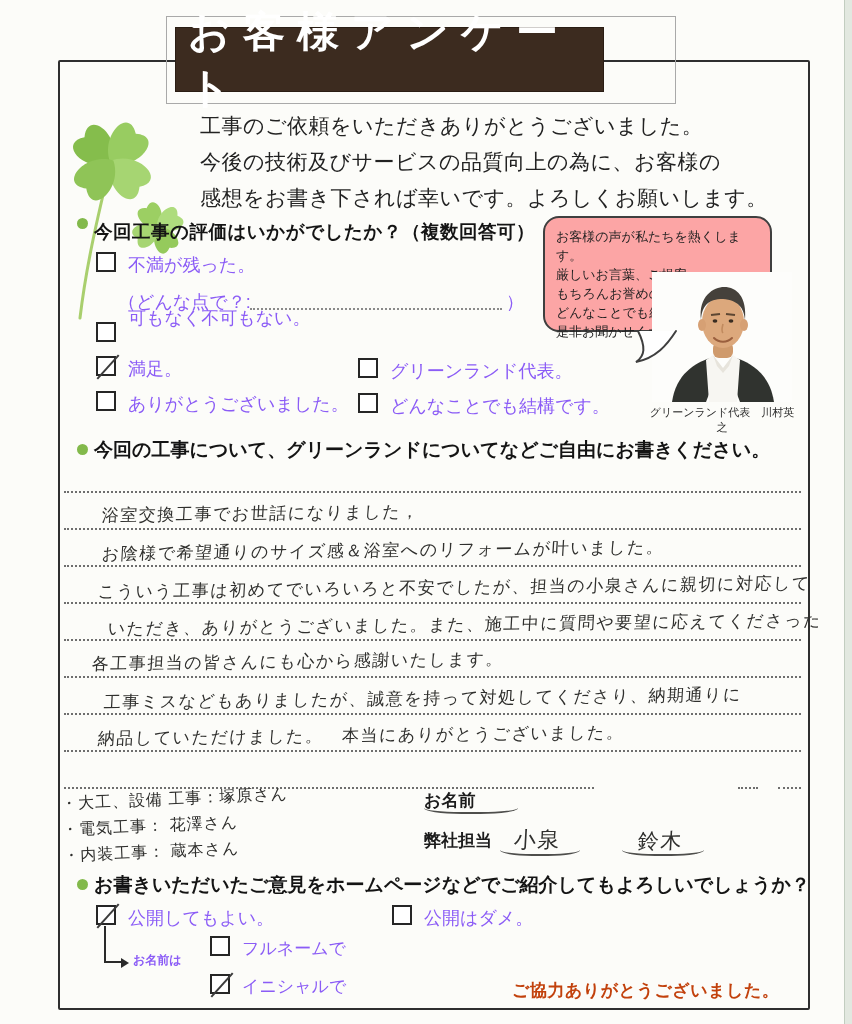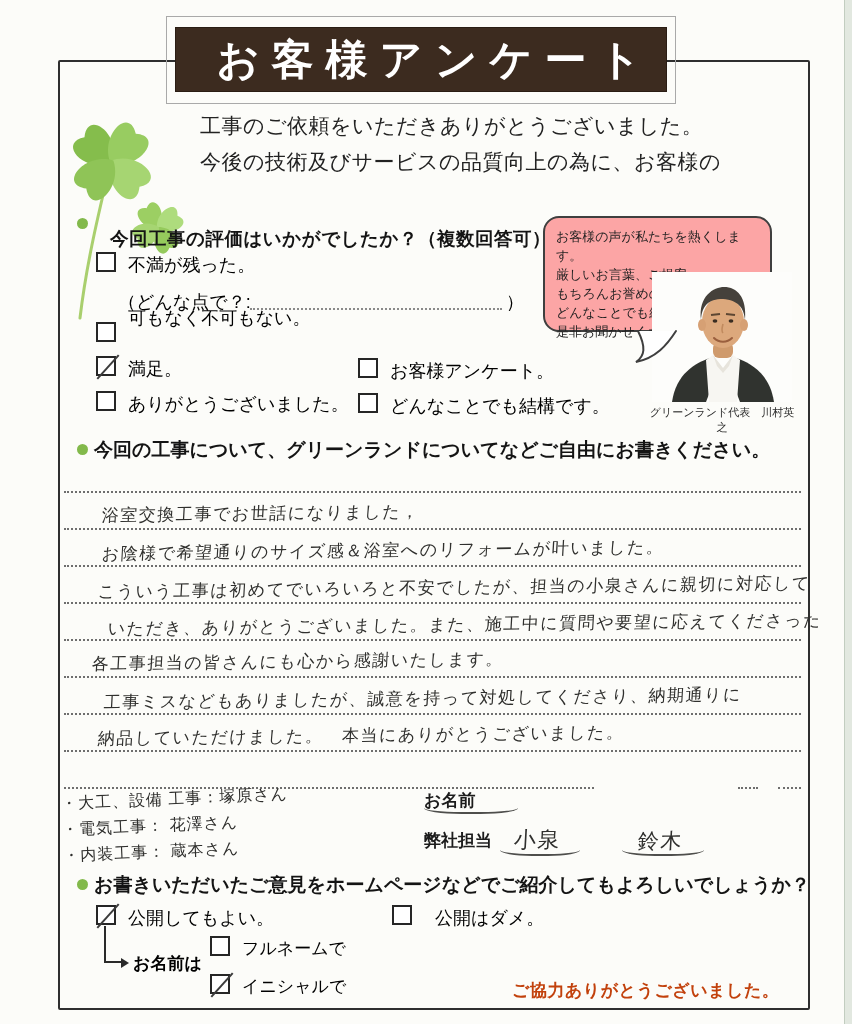--- a/index.html
+++ b/index.html
@@ -7,34 +7,34 @@
   .page {
     position:relative; width:852px; height:1024px; background:#fcfcf9;
     overflow:hidden; font-family:"Liberation Sans","DejaVu Sans",sans-serif;
     color:#1d1d1d;
   }
   .scan-band { position:absolute; right:0; top:0; width:7px; height:100%; background:#e2e8e0; }
   .scan-line { position:absolute; right:7px; top:0; width:1px; height:100%; background:#c2cdc0; }
   .frame { position:absolute; left:58px; top:60px; width:752px; height:950px; border:2px solid #2f2f2f; border-radius:2px; }
   .title-sketch { position:absolute; left:166px; top:16px; width:510px; height:88px; border:1px solid #a9a9a9; }
   .title-box {
-    position:absolute; left:176px; top:28px; width:490px; height:63px; background:#3c2b1f;
+    position:absolute; left:176px; top:28px; width:427px; height:63px; background:#3c2b1f;
     color:#ffffff; display:flex; align-items:center; justify-content:center;
-    font-size:42px; font-weight:bold; letter-spacing:12px; padding-left:28px;
+    font-size:42px; font-weight:bold; letter-spacing:12px; padding-left:12px;
     box-shadow:0 0 0 1px #2a1d14;
   }
   .intro { position:absolute; left:200px; font-size:21px; font-weight:500; color:#222; letter-spacing:0.5px; }
   .bullet { position:absolute; width:11px; height:11px; border-radius:50%; background:#82b94b; }
   .h1 { position:absolute; font-weight:bold; color:#141414; }
   .cb { position:absolute; width:20px; height:20px; border:2px solid #262626; background:#fff; }
   .cb[data-checked="true"]::after {
     content:""; position:absolute; left:-6px; top:8px; width:32px; height:0;
     border-top:2px solid #3c3c3c; transform:rotate(-48deg);
   }
-  .lbl { position:absolute; font-size:18px; color:#000000; font-weight:500; }
+  .lbl { position:absolute; font-size:18px; color:#8b5cf6; font-weight:500; }
   .dotted-input { position:absolute; border-bottom:2px dotted #8a8a8a; }
   .bubble {
     position:absolute; left:543px; top:216px; width:229px; height:116px; background:#fca5a5;
     border:2px solid #3f3f3f; border-radius:16px; padding:9px 11px;
     font-size:13px; line-height:19px; color:#1f1f1f; z-index:2; font-weight:500;
   }
   .photo { position:absolute; left:652px; top:272px; width:140px; height:130px; background:#fefefe; z-index:3; }
   .tail { position:absolute; left:634px; top:329px; z-index:4; }
   .caption { position:absolute; left:646px; top:405px; width:152px; text-align:center; font-size:11px; color:#2c2c2c; z-index:3; }
   .dot-line { position:absolute; left:64px; width:737px; border-top:2px dotted #6e6e6e; }
@@ -86,39 +86,40 @@
           <path d="M0,2 C-27,-12 -23,-54 0,-37 C23,-54 27,-12 0,2 Z" fill="#95ca5c"></path>
         </g>
       <g transform="rotate(224)">
           <path d="M0,2 C-27,-12 -23,-54 0,-37 C23,-54 27,-12 0,2 Z" fill="#a6d572"></path>
         </g>
     </g>
   </svg>
 
   <div class="intro" style="top:112px;">工事のご依頼をいただきありがとうございました。</div>
   <div class="intro" style="top:148px;">今後の技術及びサービスの品質向上の為に、お客様の</div>
+  <div class="intro" style="top:184px;">感想をお書き下されば幸いです。よろしくお願いします。</div>
 
   <div class="bullet" style="left:77px;top:218px;"></div>
-  <div class="h1" style="left:94px;top:226px;font-size:18.5px;letter-spacing:0.5px;margin-left:16px;">今回工事の評価はいかがでしたか？（複数回答可）</div>
+  <div class="h1" style="left:94px;top:219px;font-size:18.5px;letter-spacing:0.5px;">今回工事の評価はいかがでしたか？（複数回答可）</div>
 
   <div class="cb" style="left:96px;top:252px;" data-checked="false"></div>
   <div class="lbl" style="left:128px;top:253px;">不満が残った。</div>
 
   <div class="lbl" style="left:118px;top:290px;">（どんな点で？:</div>
   <div class="dotted-input" style="left:250px;top:292px;width:252px;height:18px;font-size:15px;"></div>
   <div class="lbl" style="left:506px;top:290px;">）</div>
 
   <div class="cb" style="left:96px;top:322px;" data-checked="false"></div>
   <div class="lbl" style="left:128px;top:306px;">可もなく不可もない。</div>
 
   <div class="cb" style="left:96px;top:356px;" data-checked="true"></div>
   <div class="lbl" style="left:128px;top:357px;">満足。</div>
 
   <div class="cb" style="left:358px;top:358px;" data-checked="false"></div>
-  <div class="lbl" style="left:390px;top:359px;">お客様アンケート。</div>
+  <div class="lbl" style="left:390px;top:359px;">グリーンランド代表。</div>
 
   <div class="cb" style="left:96px;top:391px;" data-checked="false"></div>
   <div class="lbl" style="left:128px;top:392px;">ありがとうございました。</div>
 
   <div class="cb" style="left:358px;top:393px;" data-checked="false"></div>
   <div class="lbl" style="left:390px;top:394px;">どんなことでも結構です。</div>
 
   <div class="bubble">
     <div>お客様の声が私たちを熱くします。</div>
     <div>厳しいお言葉、ご提案、</div>
@@ -189,25 +190,25 @@
   <div class="hand-line" style="left:622px;top:832px;width:82px;height:24px;"></div>
   <div class="hand" style="left:638px;top:827px;font-size:21px;">鈴木</div>
 
   <div class="bullet" style="left:77px;top:879px;"></div>
   <div class="h1" style="left:94px;top:872px;font-size:19px;">お書きいただいたご意見をホームページなどでご紹介してもよろしいでしょうか？</div>
 
   <div class="cb" style="left:96px;top:905px;" data-checked="true"></div>
   <div class="lbl" style="left:128px;top:906px;">公開してもよい。</div>
 
   <div class="cb" style="left:392px;top:905px;" data-checked="false"></div>
-  <div class="lbl" style="left:424px;top:906px;margin-left:11px;">公開はダメ。</div>
+  <div class="lbl" style="left:424px;top:906px;">公開はダメ。</div>
 
   <div class="connector"></div>
   <div class="arrowhead"></div>
-  <div class="lbl" style="left:133px;top:952px;font-weight:bold;font-size:17px;">お名前は</div>
+  <div class="lbl" style="left:133px;top:952px;font-weight:bold;font-size:12px;">お名前は</div>
 
   <div class="cb" style="left:210px;top:936px;" data-checked="false"></div>
   <div class="lbl" style="left:242px;top:937px;font-size:17px;font-family:Liberation Mono, monospace;">フルネームで</div>
 
   <div class="cb" style="left:210px;top:974px;" data-checked="true"></div>
   <div class="lbl" style="left:242px;top:975px;font-size:17px;">イニシャルで</div>
 
   <div class="footer-thanks">ご協力ありがとうございました。</div>
 
 </div>

